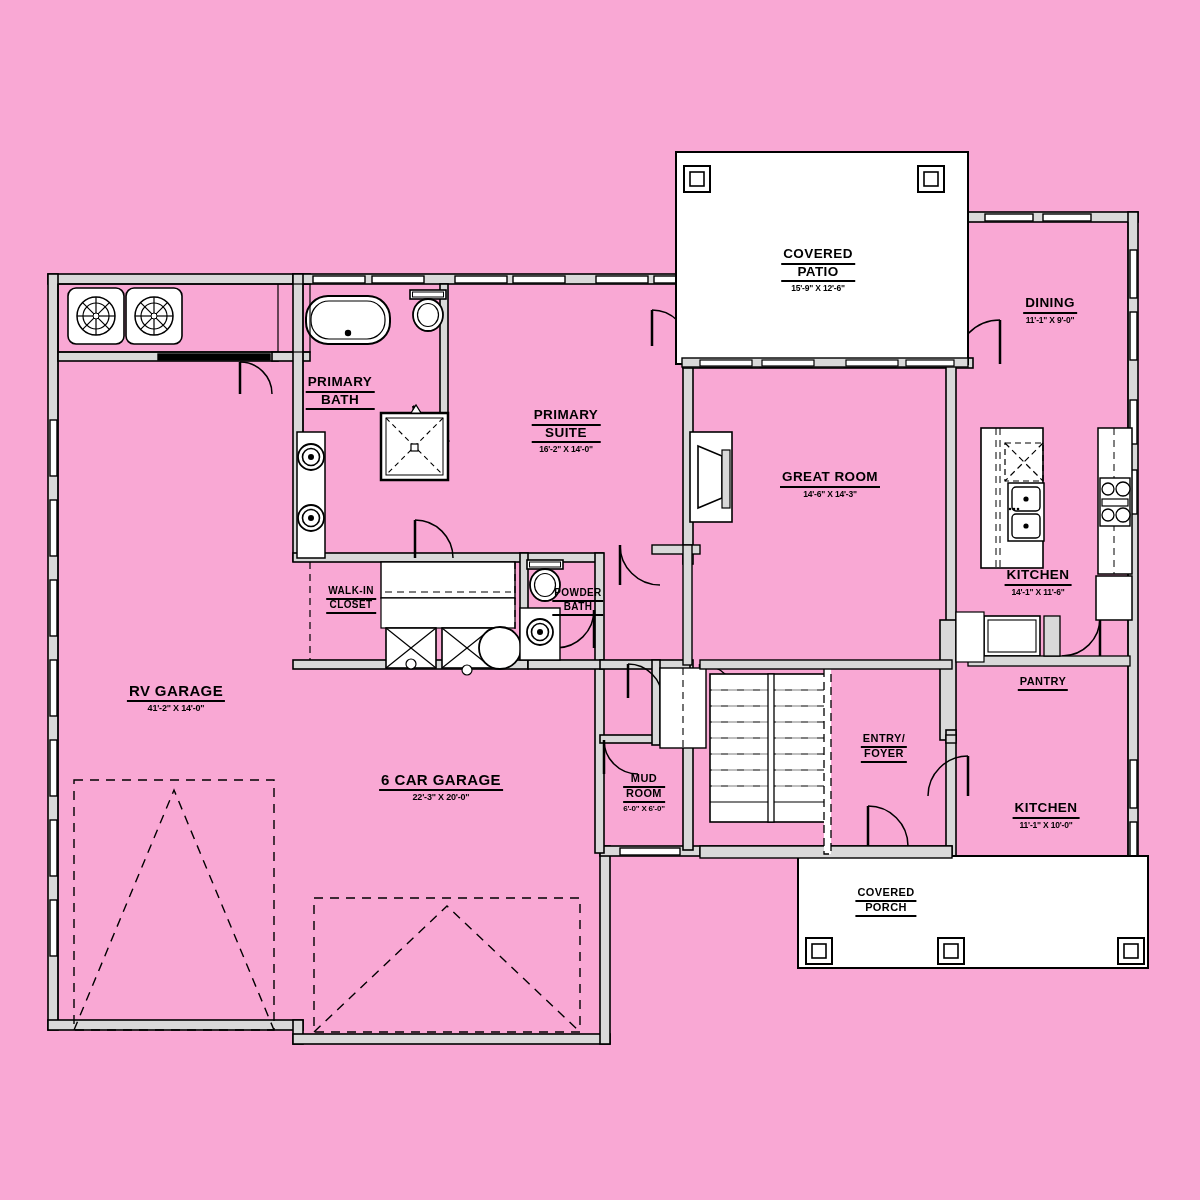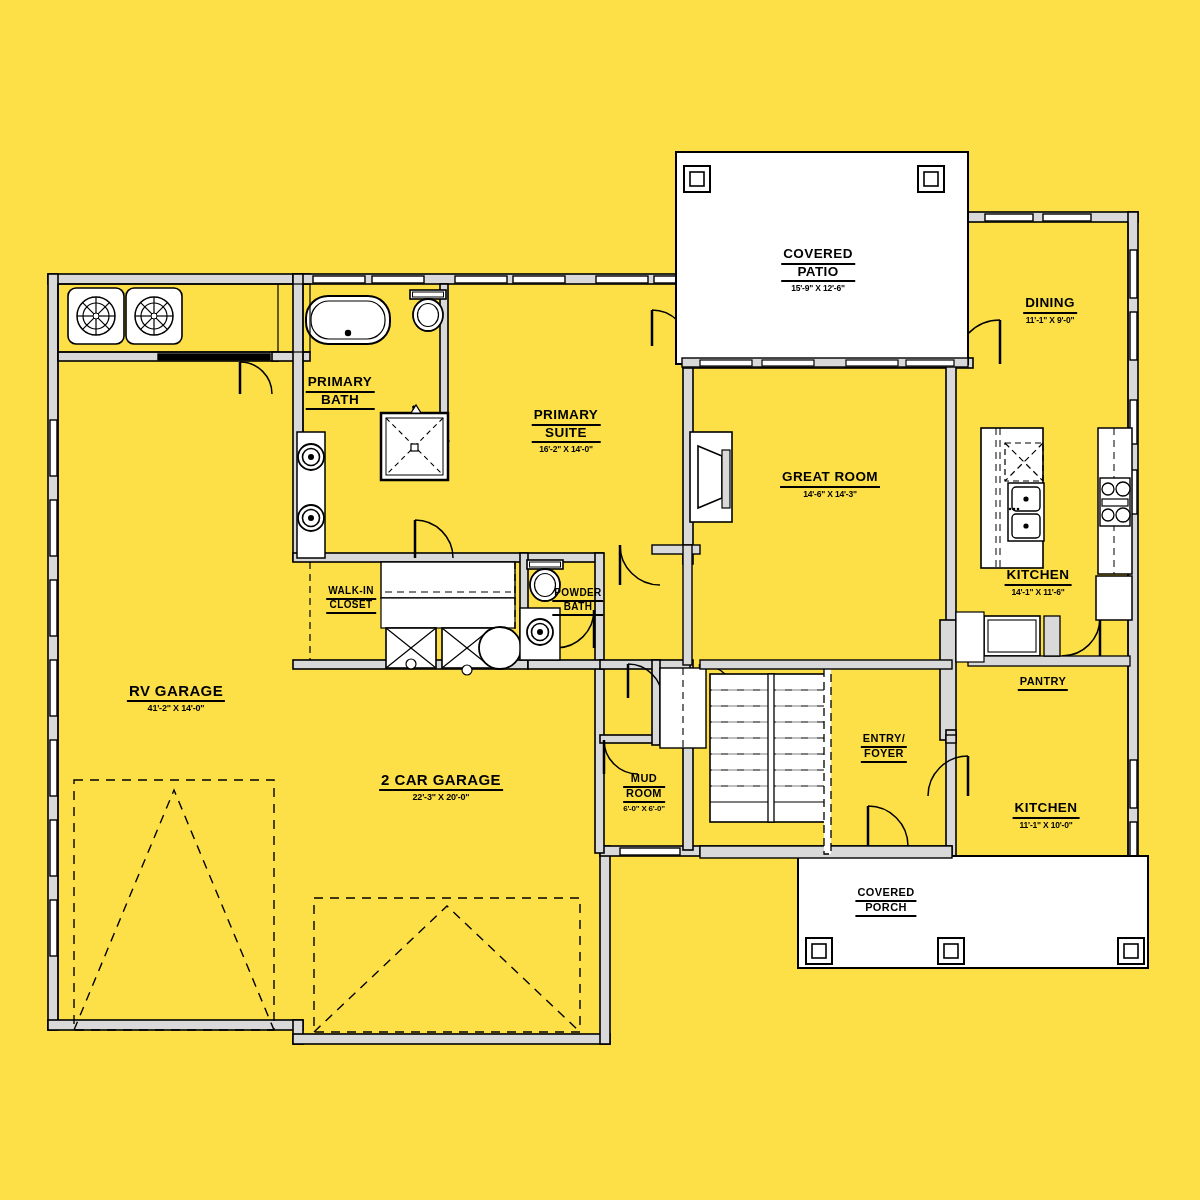--- a/index.html
+++ b/index.html
@@ -10,21 +10,21 @@
   body {
     width: 1200px;
     height: 1200px;
     font-family: "Liberation Sans", sans-serif;
     overflow: hidden;
   }
   #plan-root {
     position: relative;
     width: 1200px;
     height: 1200px;
-    background: #fde047;
+    background: #f9a8d4;
     text-decoration: underline;
   }
   #floorplan-svg {
     position: absolute;
     left: 0;
     top: 0;
     width: 1200px;
     height: 1200px;
   }
   .room-label {
@@ -511,21 +511,21 @@
 
   <div class="room-label sz-sm" style="left:884px; top:733px;">
     <span class="rl-name">
         <span>ENTRY/</span>
         <span>FOYER</span>
       </span>
   </div>
 
   <div class="room-label sz-lg" style="left:441px; top:772px;">
     <span class="rl-name">
-        <span>2 CAR GARAGE</span>
+        <span>6 CAR GARAGE</span>
       </span>
     <span class="rl-dim">22'-3" X 20'-0"</span>
   </div>
 
   <div class="room-label sz-sm" style="left:644px; top:773px;text-align:center;">
     <span class="rl-name">
         <span>MUD</span>
         <span>ROOM</span>
       </span>
     <span class="rl-dim">6'-0" X 6'-0"</span>

